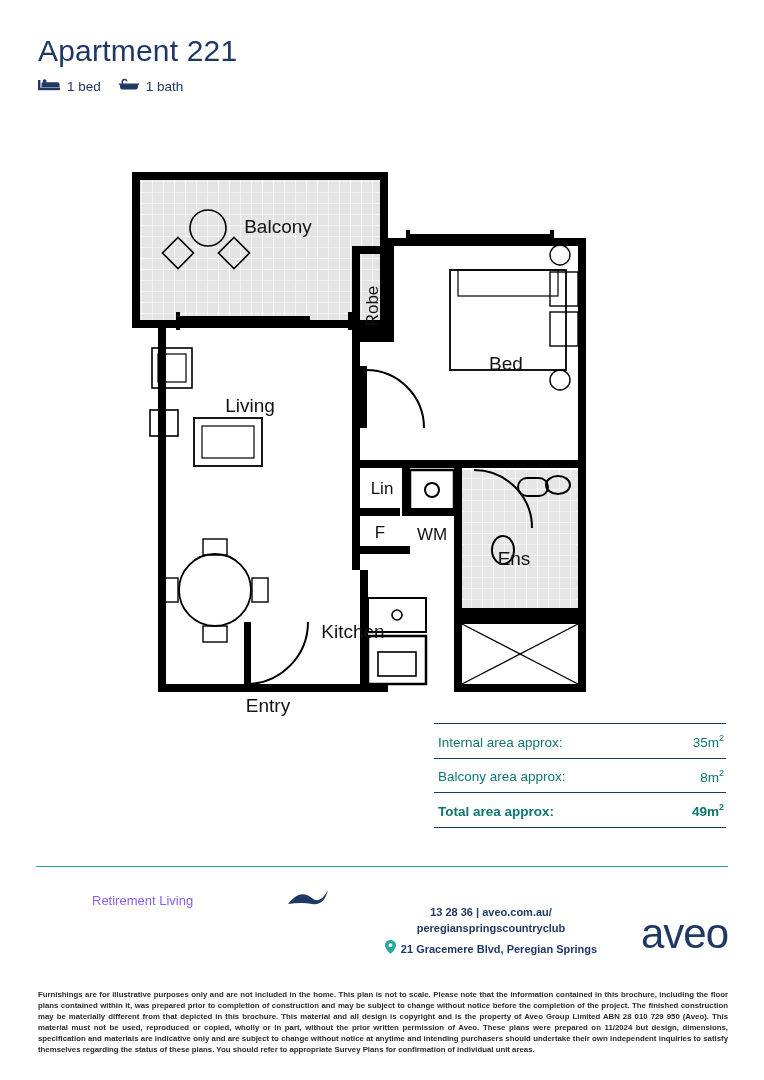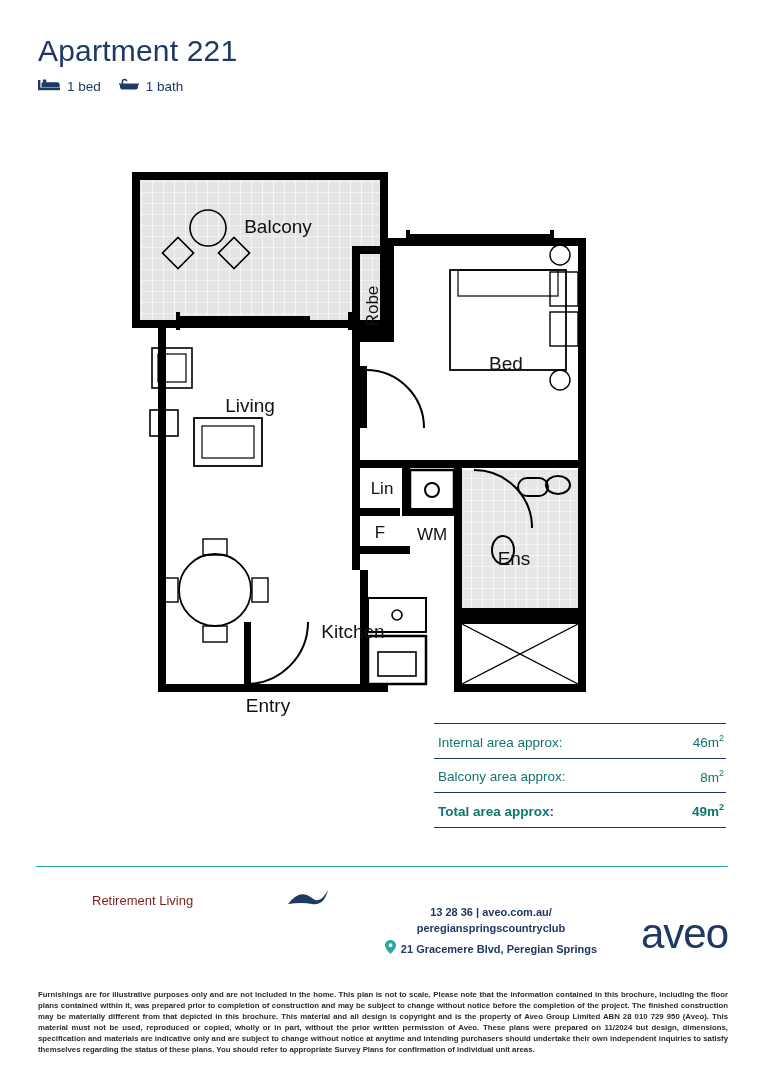--- a/index.html
+++ b/index.html
@@ -109,21 +109,21 @@
   }
   .brand .l1, .brand .l2 {
     font-size: 27px;
     line-height: 29px;
     letter-spacing: 0.2px;
   }
   .brand .l3 {
     font-size: 13px;
     margin-top: 3px;
     margin-left: 56px;
-    color: #7f1d1d;
+    color: #8b5cf6;
   }
   .swoosh {
     position: absolute;
     left: 250px;
     top: 0px;
   }
   .contact {
     position: absolute;
     left: 330px;
     top: 20px;
@@ -318,21 +318,21 @@
       <text x="394" y="405" text-anchor="middle" font-size="19">Ens</text>
       <text x="233" y="478" text-anchor="middle" font-size="19">Kitchen</text>
       <text x="148" y="552" text-anchor="middle" font-size="19">Entry</text>
     </svg>
   </div>
 
   <div class="areas">
     <div class="line"></div>
     <div class="row">
       <span>Internal area approx:</span>
-      <span class="val"><span>46m</span><sup>2</sup></span>
+      <span class="val"><span>35m</span><sup>2</sup></span>
     </div>
     <div class="line"></div>
     <div class="row">
       <span>Balcony area approx:</span>
       <span class="val"><span>8m</span><sup>2</sup></span>
     </div>
     <div class="line"></div>
     <div class="row total">
       <span>Total area approx:</span>
       <span class="val"><span>49m</span><sup>2</sup></span>

